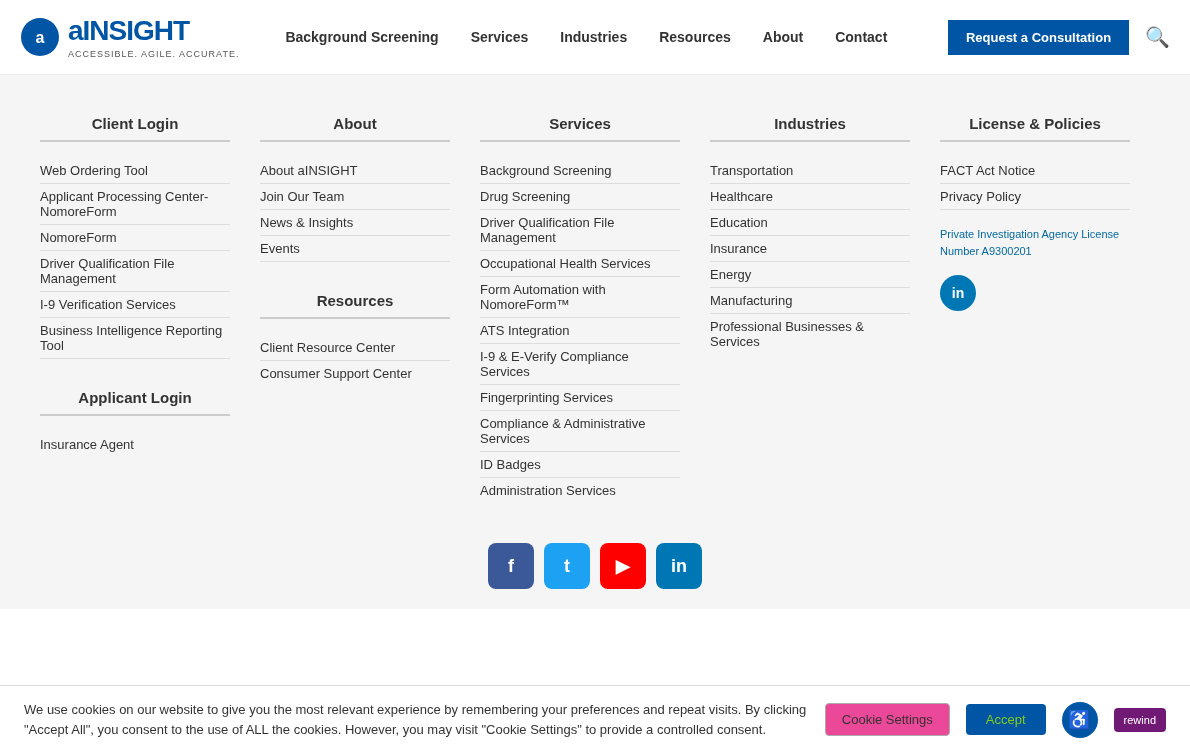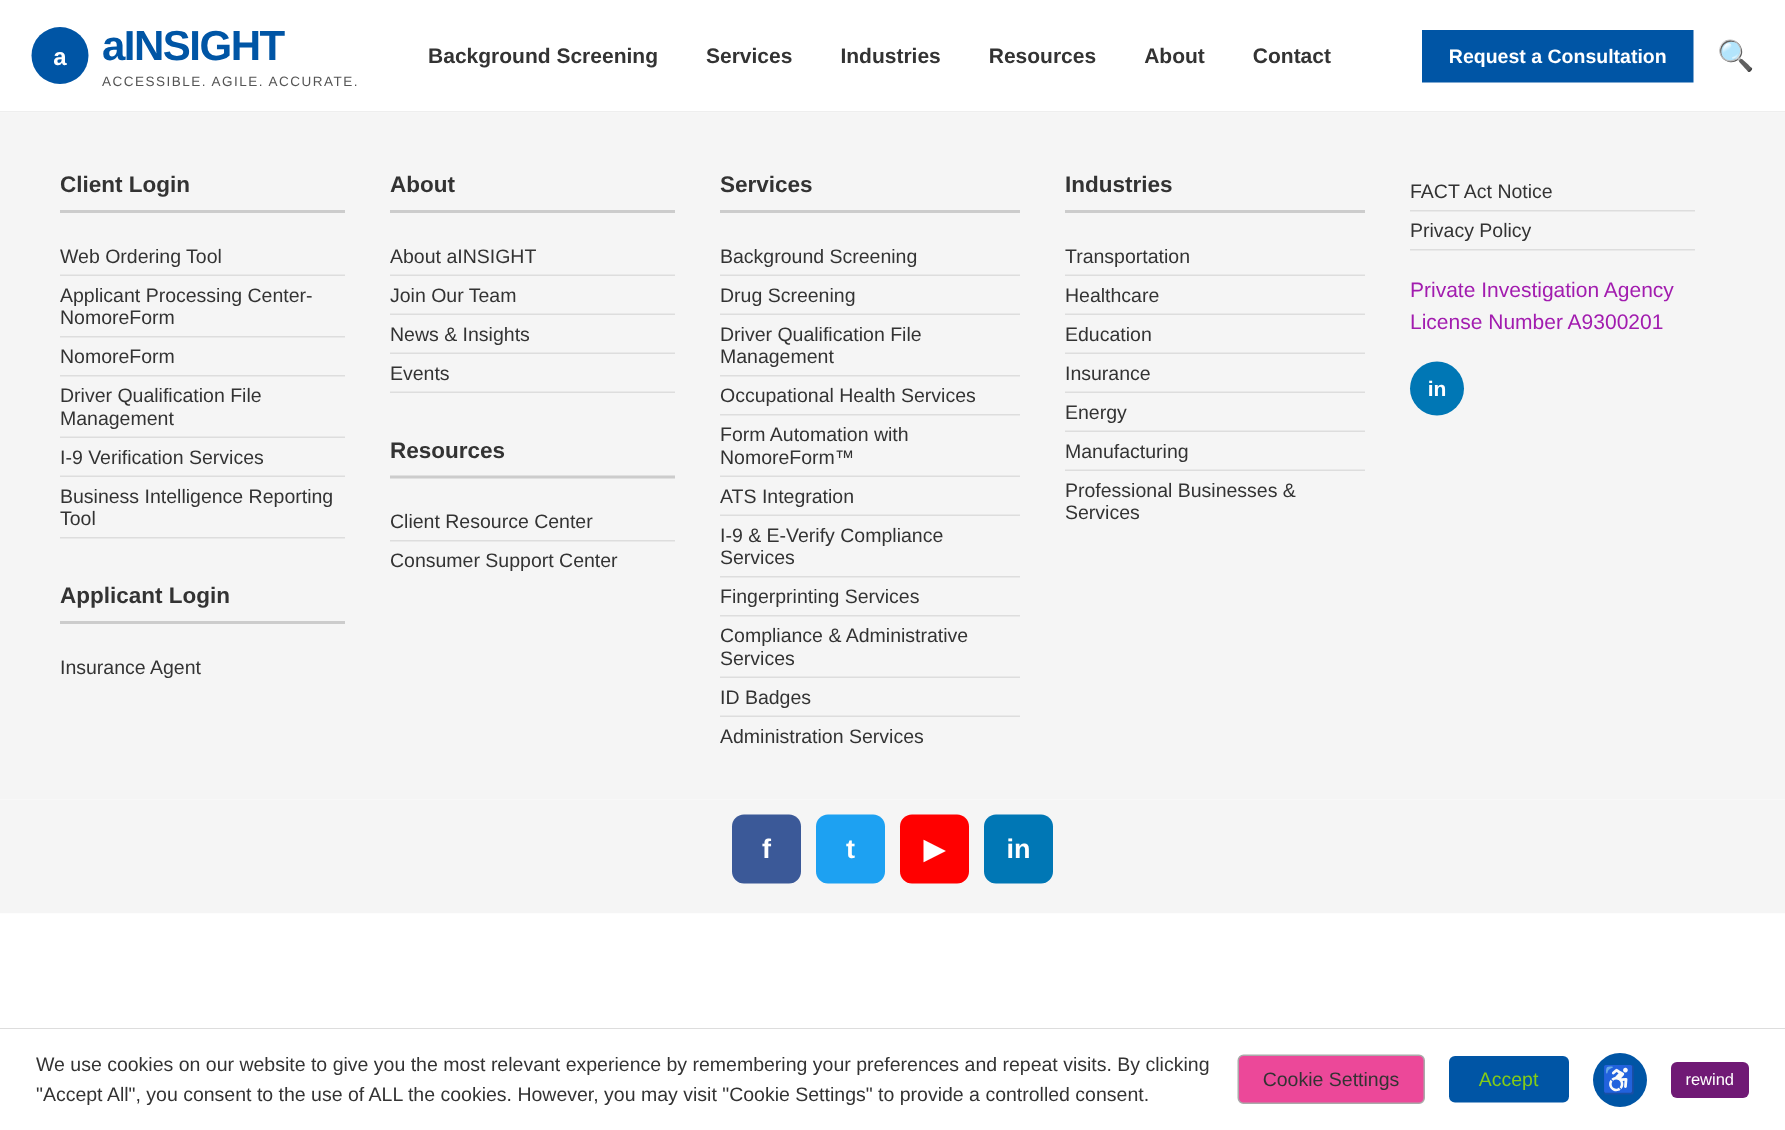--- a/index.html
+++ b/index.html
@@ -31,32 +31,32 @@
       background: #f5f5f5; padding: 40px 30px 30px 30px;
     }
     .footer-grid {
       display: grid;
       grid-template-columns: 210px 210px 220px 220px 210px;
       gap: 0 10px;
     }
     .footer-col { padding: 0 10px; }
     .footer-col-title {
       font-size: 15px; font-weight: 700; color: #333; margin-bottom: 16px;
-      padding-bottom: 8px; border-bottom: 2px solid #ccc;
+      padding-bottom: 8px; border-bottom: 2px solid #ccc; text-align: center;
     }
     .footer-link {
       display: block; color: #333; text-decoration: none; font-size: 13px;
       padding: 5px 0; border-bottom: 1px solid #ddd; cursor: pointer;
     }
     .footer-link:last-child { border-bottom: none; }
     .footer-section-gap { margin-top: 30px; }
 
     
     .private-investigation {
-      font-size: 14px; color: #a21caf; margin-top: 16px; line-height: 1.5;
+      font-size: 11px; color: #0369a1; margin-top: 16px; line-height: 1.5;
     }
 
     
     .linkedin-circle {
       width: 36px; height: 36px; background: #0077b5; border-radius: 50%;
       display: inline-flex; align-items: center; justify-content: center;
       color: #fff; font-weight: 700; font-size: 14px; cursor: pointer; margin-top: 16px;
     }
 
     
@@ -178,20 +178,21 @@
       <a class="footer-link">Transportation</a>
       <a class="footer-link">Healthcare</a>
       <a class="footer-link">Education</a>
       <a class="footer-link">Insurance</a>
       <a class="footer-link">Energy</a>
       <a class="footer-link">Manufacturing</a>
       <a class="footer-link">Professional Businesses &amp; Services</a>
     </div>
 
     <div class="footer-col">
+      <div class="footer-col-title">License &amp; Policies</div>
       <a class="footer-link">FACT Act Notice</a>
       <a class="footer-link">Privacy Policy</a>
       <div class="private-investigation">Private Investigation Agency License Number A9300201</div>
       <div class="linkedin-circle">in</div>
     </div>
 
   </div>
 </div>
 
 <div class="social-bar">

